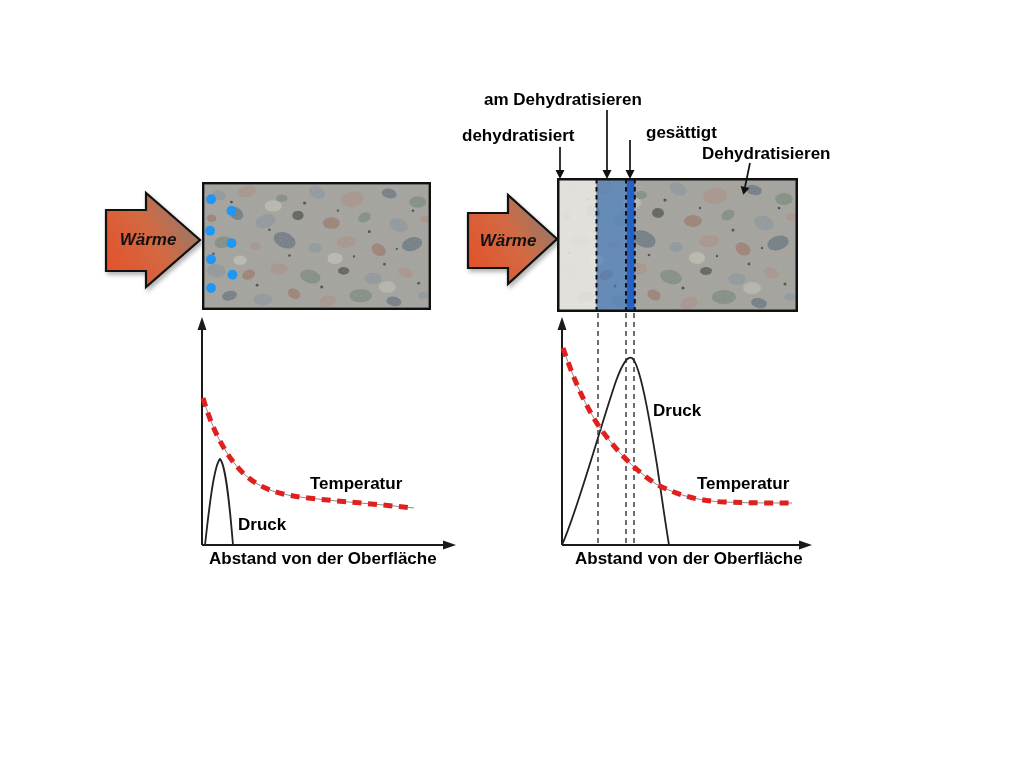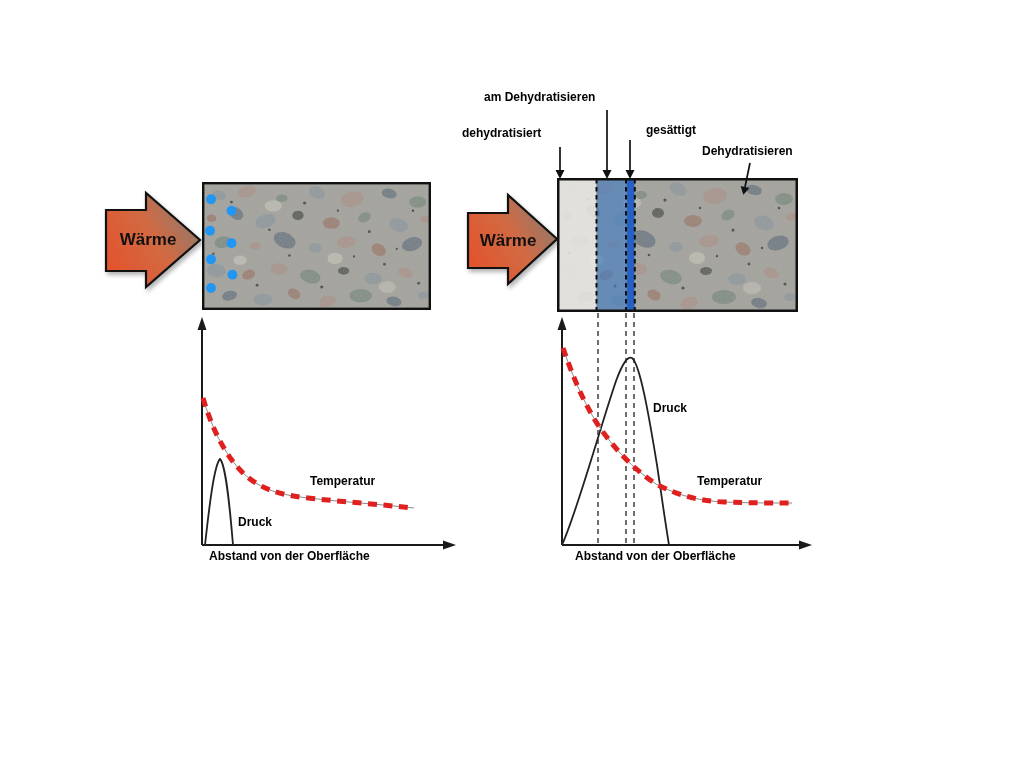--- a/index.html
+++ b/index.html
@@ -1,19 +1,19 @@
 <!DOCTYPE html>
 <html><head>
 <meta charset="utf-8">
 <style>
   html,body{margin:0;padding:0;background:#ffffff;}
   .slide{position:relative;width:1024px;height:768px;background:#ffffff;overflow:hidden;
          font-family:"Liberation Sans",sans-serif;color:#000;}
-  .lbl{position:absolute;font-size:12px;font-weight:600;color:#000;white-space:nowrap;line-height:1.05;}
-  .warme{position:absolute;font-size:17px;font-weight:600;color:#111;text-align:center;line-height:1.05;}
+  .lbl{position:absolute;font-size:17px;font-weight:600;color:#000;white-space:nowrap;line-height:1.05;}
+  .warme{position:absolute;font-size:17px;font-weight:600;color:#111;text-align:center;line-height:1.05;font-style:italic;}
   svg.layer{position:absolute;overflow:visible;}
   .shadowed{filter:drop-shadow(2px 3px 2px rgba(0,0,0,0.30));}
 </style>
 </head>
 <body>
 
 <div class="slide">
 
   <svg class="layer" width="0" height="0" style="left:0;top:0;" aria-hidden="true">
     <defs>

